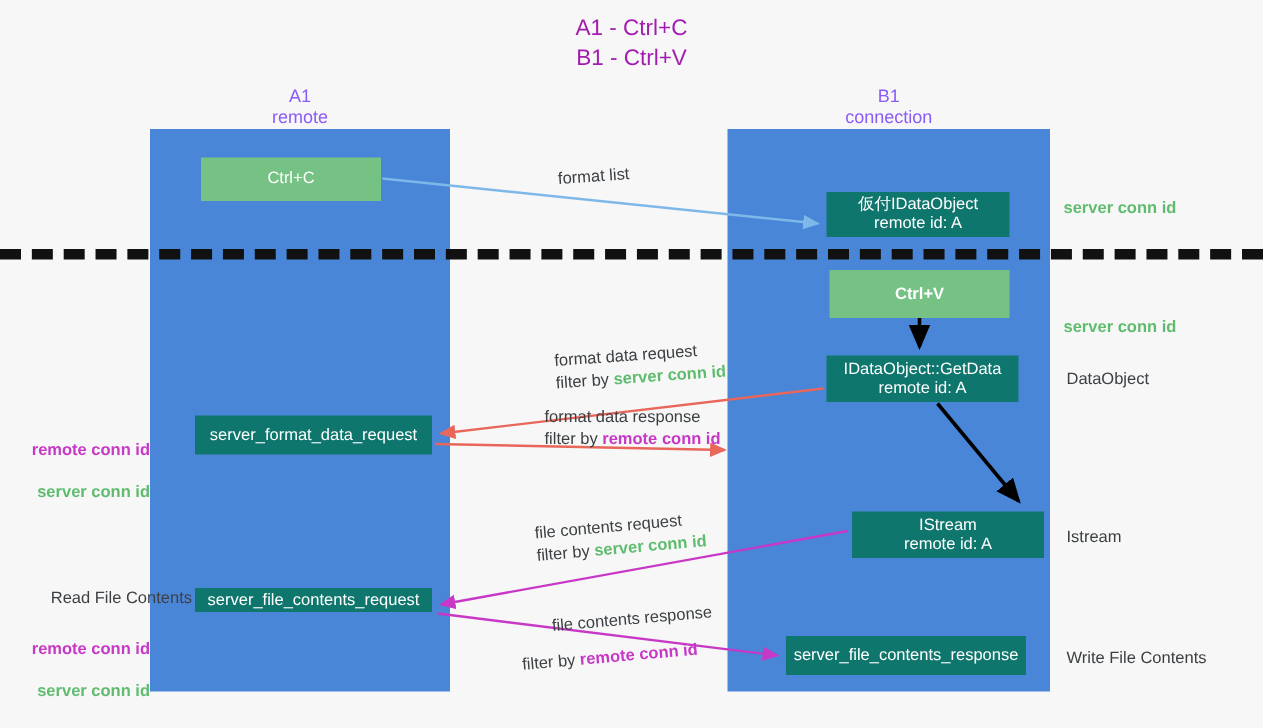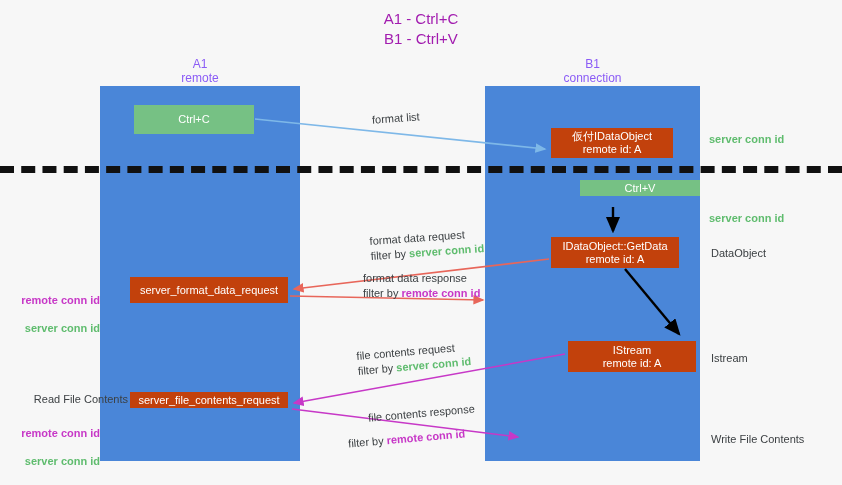--- a/index.html
+++ b/index.html
@@ -68,24 +68,24 @@
     align-items: center;
     justify-content: center;
     text-align: center;
     color: #ffffff;
     font-size: 11px;
     line-height: 13px;
     white-space: pre-line;
     padding: 2px 8px;
   }
   .box-green { background: #76c184; }
-  .box-orange { background: #c2410c; }
+  .box-orange { background: #0f766e; }
 
   #box-ctrlc   { left: 134px; top: 105px; width: 120px; height: 29px; }
-  #box-ctrlv   { left: 580px; top: 180px; width: 120px; height: 16px; }
+  #box-ctrlv   { left: 553px; top: 180px; width: 120px; height: 32px; font-weight: bold; }
   #box-idataobject-top { left: 551px; top: 128px; width: 122px; height: 30px; }
   #box-getdata { left: 551px; top: 237px; width: 128px; height: 31px; }
   #box-istream { left: 568px; top: 341px; width: 128px; height: 31px; }
   #box-fmt-req { left: 130px; top: 277px; width: 158px; height: 26px; }
   #box-fmt-res { left: 489px; top: 288px; width: 158px; height: 26px; }
   #box-file-req { left: 130px; top: 392px; width: 158px; height: 16px; }
   #box-file-res { left: 524px; top: 424px; width: 160px; height: 26px; }
 
   
   .edge-label {
@@ -184,20 +184,21 @@
   <div class="abs box box-green" id="box-ctrlc">Ctrl+C</div>
   <div class="abs box box-orange" id="box-idataobject-top">仮付IDataObject
 remote id: A</div>
   <div class="abs box box-green" id="box-ctrlv">Ctrl+V</div>
   <div class="abs box box-orange" id="box-getdata">IDataObject::GetData
 remote id: A</div>
   <div class="abs box box-orange" id="box-istream">IStream
 remote id: A</div>
   <div class="abs box box-orange" id="box-fmt-req">server_format_data_request</div>
   <div class="abs box box-orange" id="box-file-req">server_file_contents_request</div>
+  <div class="abs box box-orange" id="box-file-res">server_file_contents_response</div>
 
   <div class="abs edge-label" id="lbl-format-list">
     <div>format list</div>
   </div>
 
   <div class="abs edge-label" id="lbl-fmt-req">
     <div>format data request</div>
     <div>
       <span>filter by </span><span class="green-txt">server conn id</span>
     </div>

